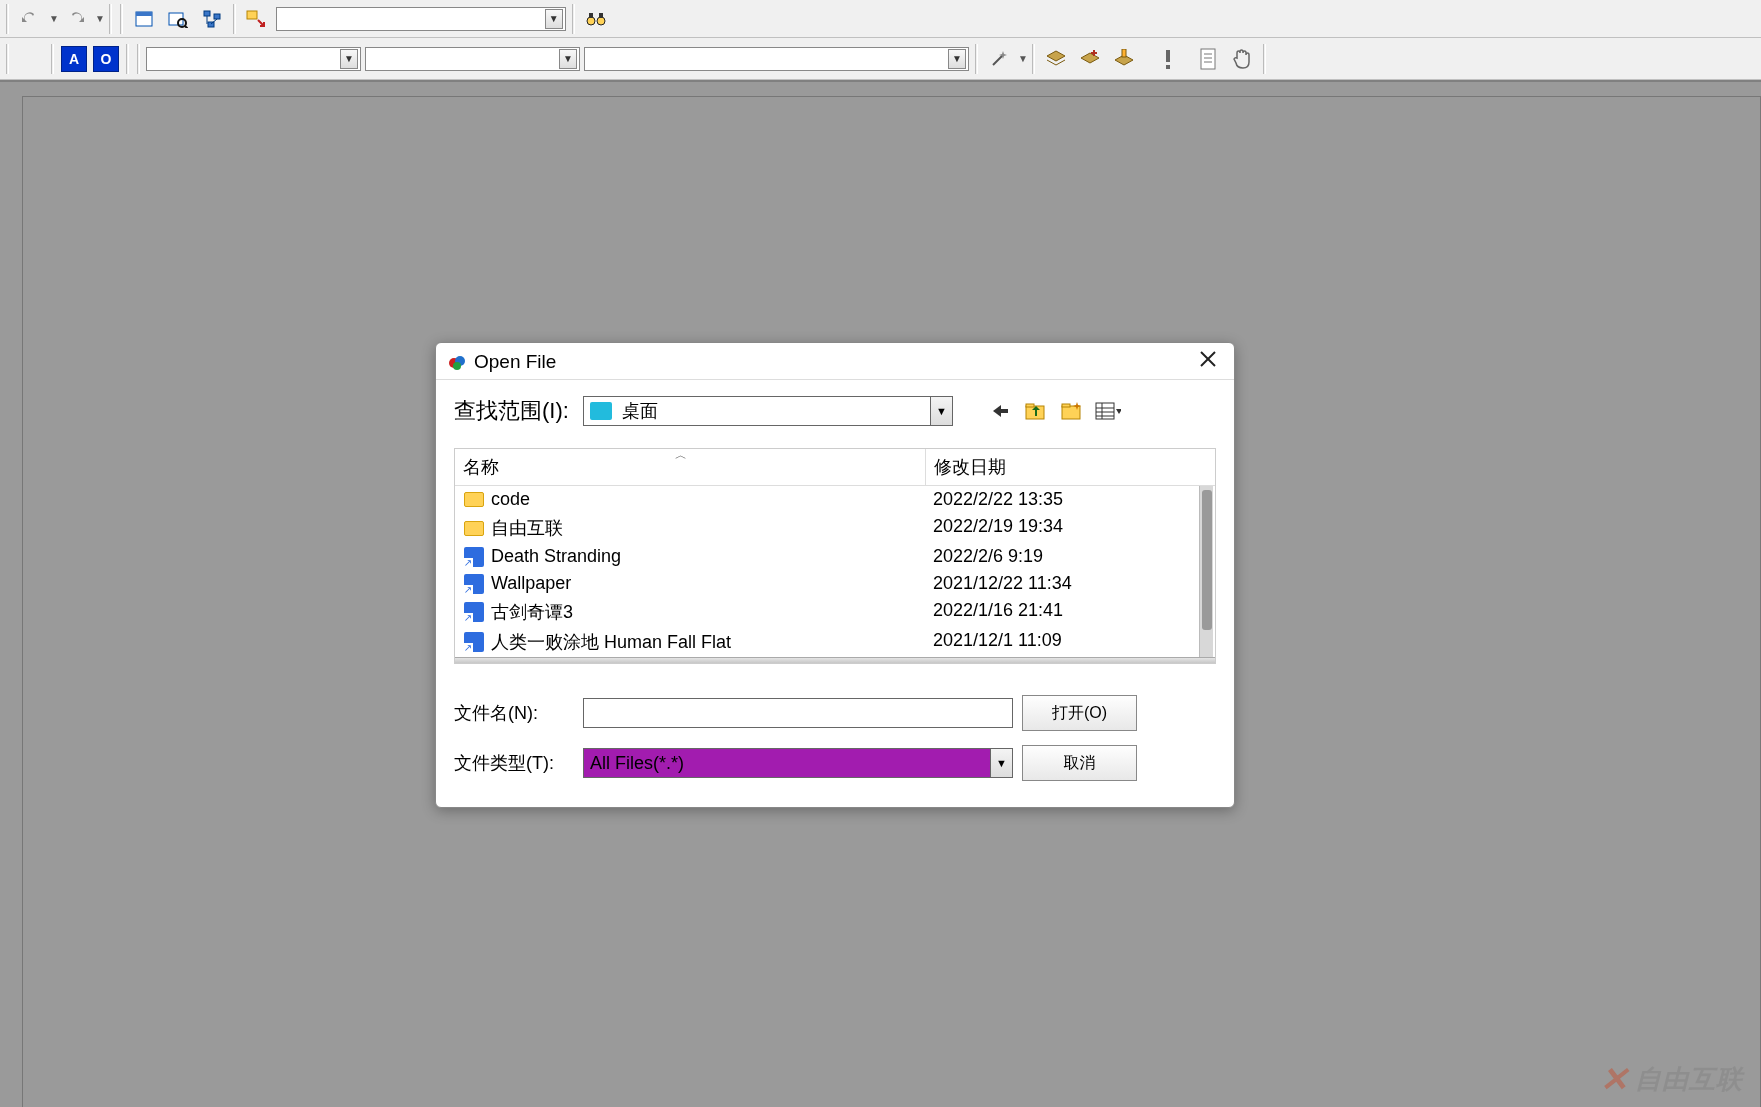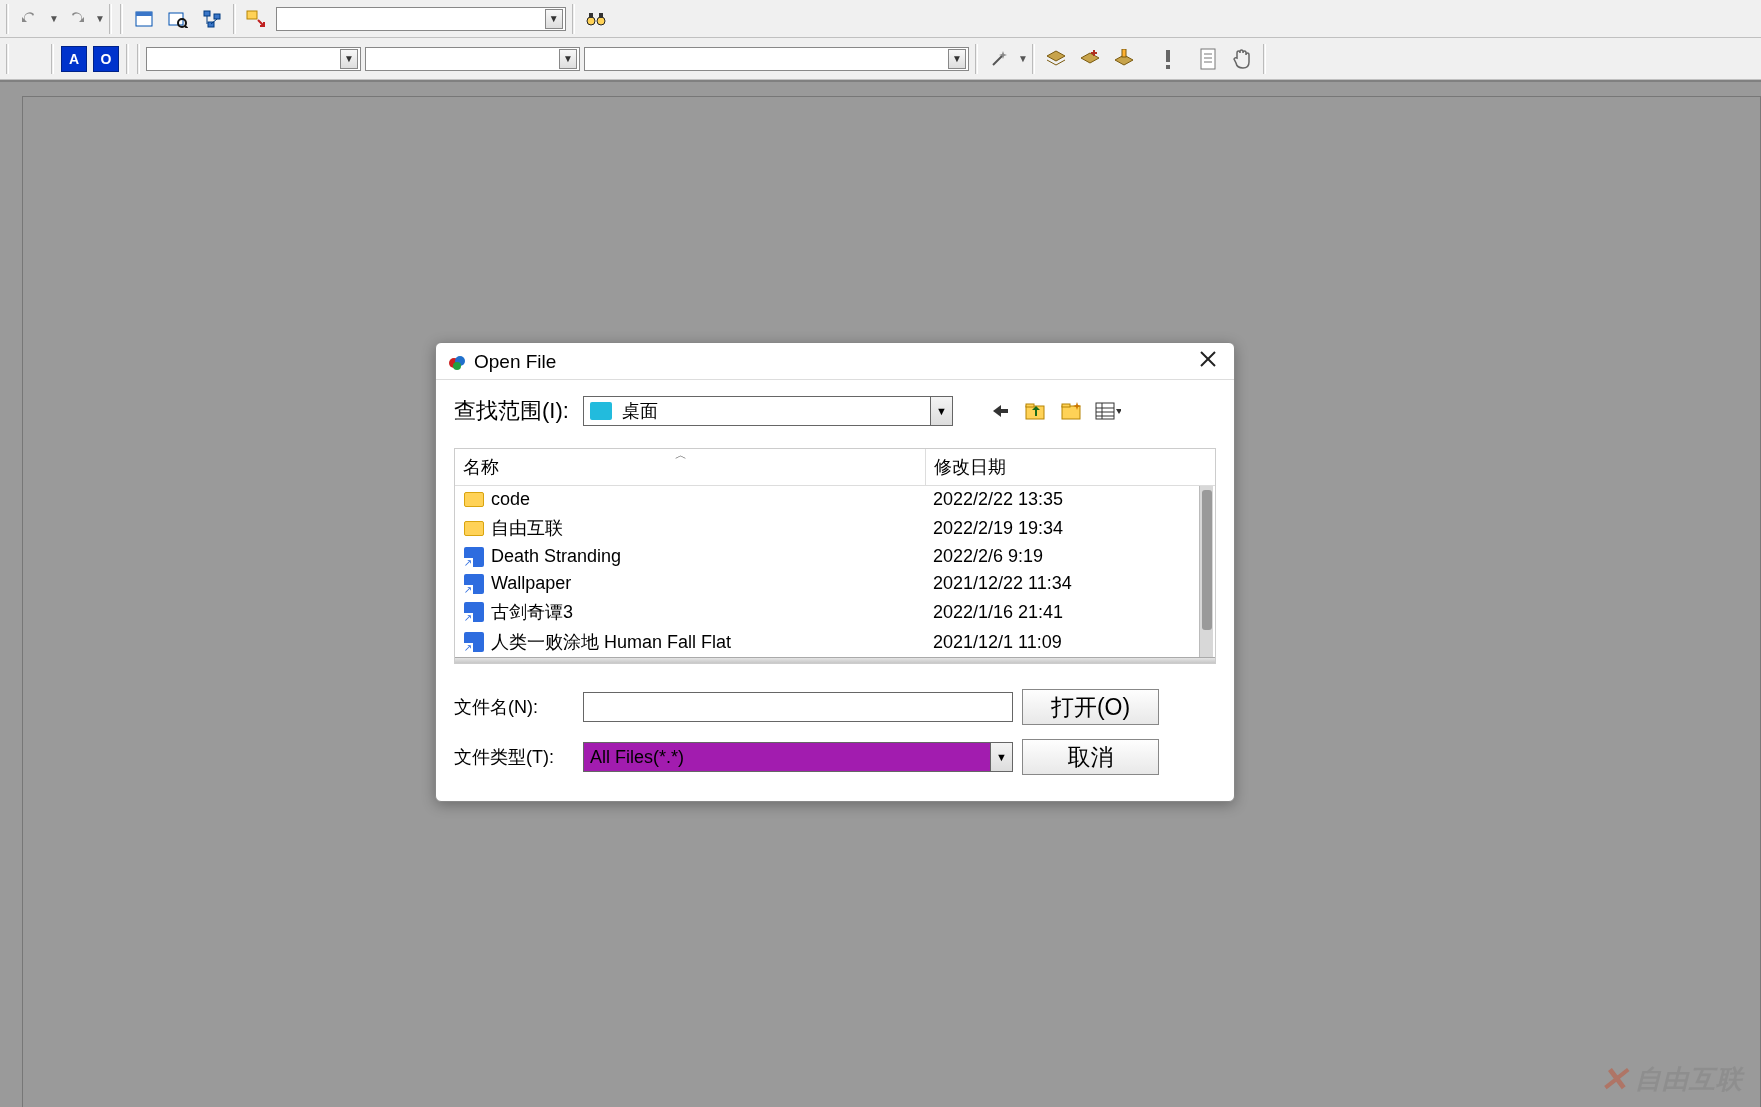--- a/index.html
+++ b/index.html
@@ -159,21 +159,21 @@
   background:linear-gradient(#f4f4f4,#ddd);
   border-left:1px solid #666;
   display:flex; align-items:center; justify-content:center;
   font-size:11px;
 }
 .nav-icons { display:flex; gap:10px; margin-left:20px; align-items:center; }
 .nav-ic { width:26px; height:26px; display:flex; align-items:center; justify-content:center; cursor:pointer; }
 
 
 .filelist-wrap {
-  margin: 14px 18px 9px 18px;
+  margin: 14px 18px 15px 18px;
   border: 1px solid #ccc;
   position: relative;
 }
 .filelist-header {
   display:flex;
   background:#fff;
   border-bottom:1px solid #ddd;
   font-size:18px;
 }
 .col-name { flex: 0 0 470px; padding: 6px 8px; position:relative; }
@@ -185,21 +185,21 @@
   font-size:12px;
   color:#555;
 }
 .filelist-body {
   max-height: 230px;
   overflow:hidden;
   position:relative;
 }
 .file-row {
   display:flex;
-  align-items:center;
+  align-items:flex-start;
   padding: 3px 8px;
   font-size:18px;
   cursor:default;
 }
 .fr-icon { width:22px; height:20px; margin-right:6px; display:inline-flex; align-items:center; justify-content:center; }
 .folder-ic { background:#ffd257; border:1px solid #d9a40f; border-radius:2px; width:20px; height:15px; }
 .shortcut-ic { width:20px; height:20px; background:#2d6cdf; border-radius:2px; position:relative; }
 .shortcut-ic::after { content:"↗"; position:absolute; bottom:-1px; left:-1px; background:#fff; color:#2d6cdf; font-size:10px; width:10px; height:10px; line-height:10px; text-align:center; }
 .fr-name { flex:0 0 470px; white-space:nowrap; overflow:hidden; text-overflow:ellipsis; display:flex; align-items:center; }
 .fr-date { flex:1; white-space:nowrap; }
@@ -256,25 +256,25 @@
 }
 .bf-select .txt { flex:1; padding:0 6px; }
 .bf-select .arrow {
   width:22px; height:28px;
   background:linear-gradient(#f4f4f4,#ddd);
   border-left:1px solid #666;
   display:flex; align-items:center; justify-content:center;
   font-size:11px;
 }
 .bf-btn {
-  width: 137px;
+  width: 115px;
   height: 36px;
   border:1px solid #888;
   background:linear-gradient(#fefefe,#e8e8e8);
-  font-size:23px;
+  font-size:16px;
   cursor:pointer;
   display:flex; align-items:center; justify-content:center;
 }
 
 
 .watermark {
   position:absolute;
   right: 18px;
   bottom: 8px;
   font-size: 26px;

